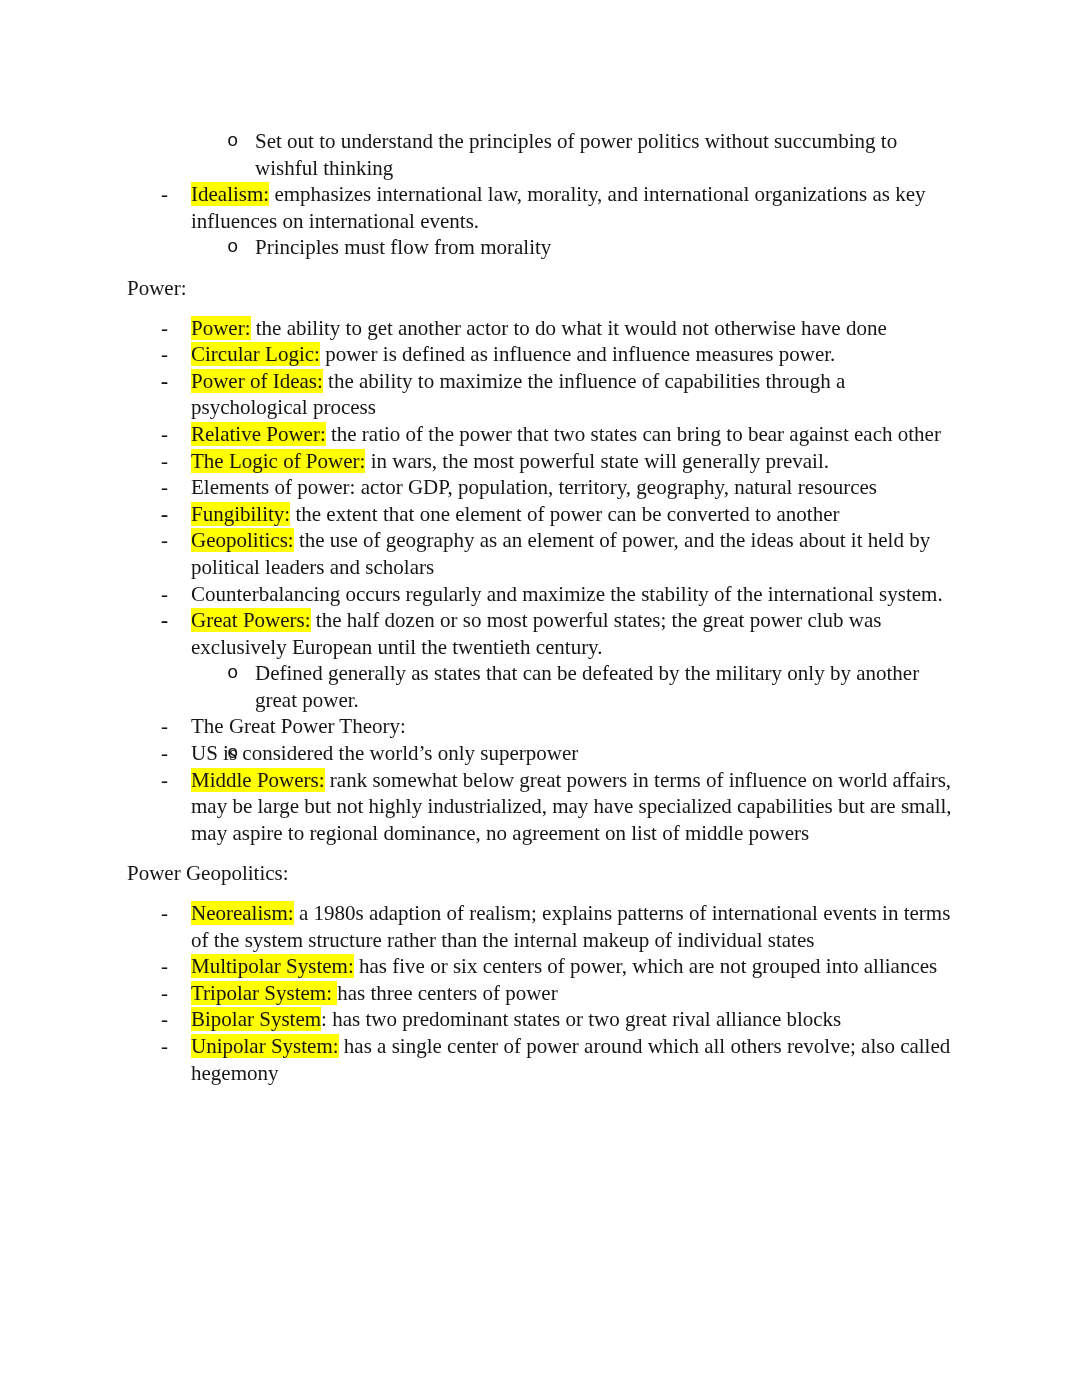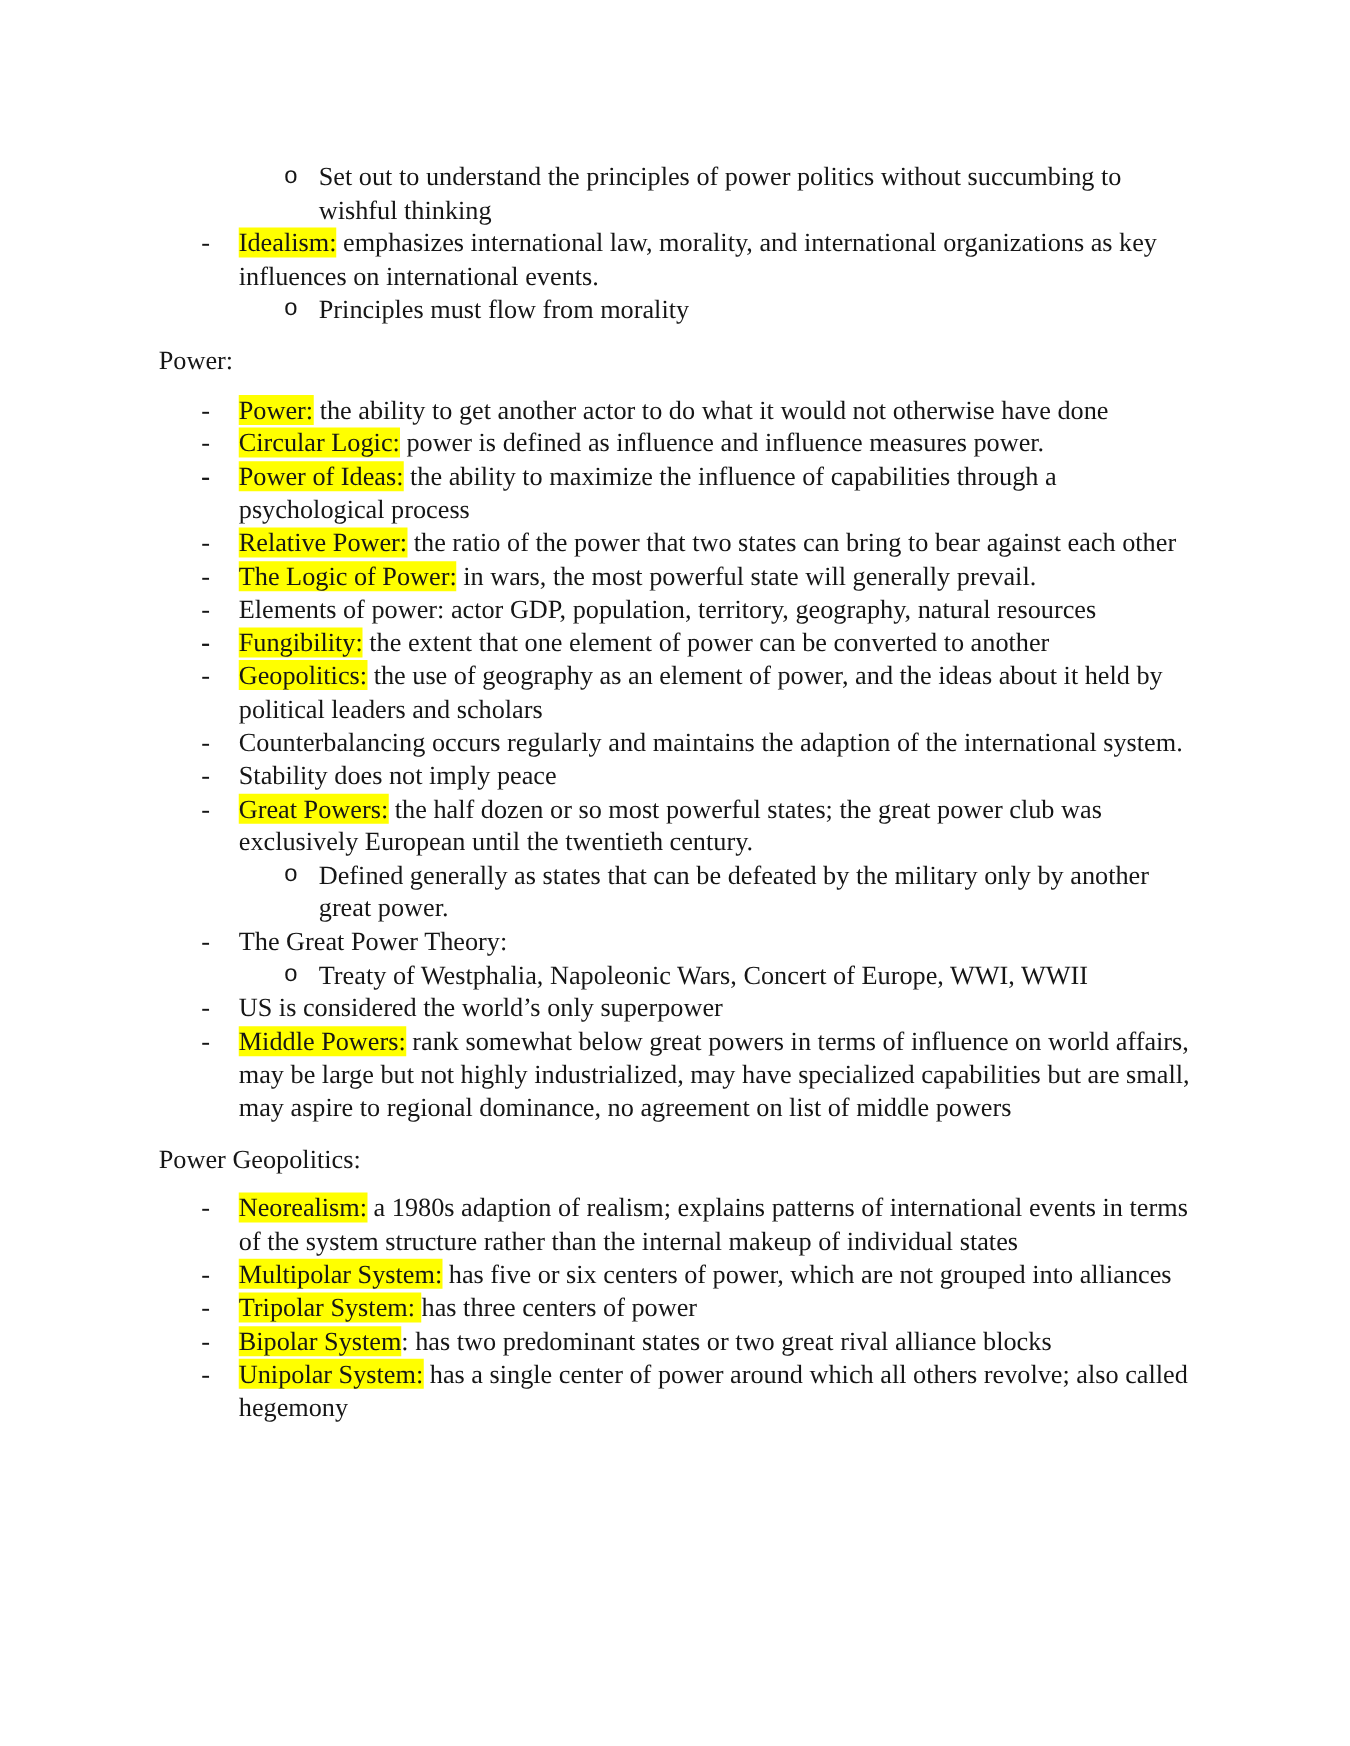--- a/index.html
+++ b/index.html
@@ -50,26 +50,26 @@
       <div class="li lvl1"><span class="marker">-</span><span class="hl">Power:</span><span> the ability to get another actor to do what it would not otherwise have done</span></div>
       <div class="li lvl1"><span class="marker">-</span><span class="hl">Circular Logic:</span><span> power is defined as influence and influence measures power.</span></div>
       <div class="li lvl1"><span class="marker">-</span></div>
       <div class="li lvl1"><span class="marker">-</span><span class="hl">Power of Ideas:</span><span> the ability to maximize the influence of capabilities through a psychological process</span></div>
       <div class="li lvl1"><span class="marker">-</span><span class="hl">Relative Power:</span><span> the ratio of the power that two states can bring to bear against each other</span></div>
       <div class="li lvl1"><span class="marker">-</span><span class="hl">The Logic of Power:</span><span> in wars, the most powerful state will generally prevail.</span></div>
       <div class="li lvl1"><span class="marker">-</span><span>Elements of power: actor GDP, population, territory, geography, natural resources</span></div>
       <div class="li lvl1"><span class="marker">-</span></div>
       <div class="li lvl1"><span class="marker">-</span><span class="hl">Fungibility:</span><span> the extent that one element of power can be converted to another</span></div>
       <div class="li lvl1"><span class="marker">-</span><span class="hl">Geopolitics:</span><span> the use of geography as an element of power, and the ideas about it held by political leaders and scholars</span></div>
-      <div class="li lvl1"><span class="marker">-</span><span>Counterbalancing occurs regularly and maintains the adaption of the international system.</span></div>
-      <div class="li lvl1"><span class="marker">-</span><span>Stability does not imply peace</span></div>
+      <div class="li lvl1"><span class="marker">-</span><span>Counterbalancing occurs regularly and maximize the stability of the international system.</span></div>
+      <div class="li lvl1"><span class="marker">-</span></div>
       <div class="li lvl1"><span class="marker">-</span><span class="hl">Great Powers:</span><span> the half dozen or so most powerful states; the great power club was exclusively European until the twentieth century.</span></div>
       <div class="li lvl2"><span class="marker">o</span><span>Defined generally as states that can be defeated by the military only by another great power.</span></div>
       <div class="li lvl1"><span class="marker">-</span><span>The Great Power Theory:</span></div>
-      <div class="li lvl2"><span class="marker">o</span><span>Treaty of Westphalia, Napoleonic Wars, Concert of Europe, WWI, WWII</span></div>
+      <div class="li lvl2"><span class="marker">o</span></div>
       <div class="li lvl1"><span class="marker">-</span><span>US is considered the world’s only superpower</span></div>
       <div class="li lvl1"><span class="marker">-</span><span class="hl">Middle Powers:</span><span> rank somewhat below great powers in terms of influence on world affairs, may be large but not highly industrialized, may have specialized capabilities but are small, may aspire to regional dominance, no agreement on list of middle powers</span></div>
       <p class="heading"><span>Power Geopolitics:</span></p>
       <div class="li lvl1"><span class="marker">-</span><span class="hl"> Neorealism:</span><span> a 1980s adaption of realism; explains patterns of international events in terms of the system structure rather than the internal makeup of individual states</span></div>
       <div class="li lvl1"><span class="marker">-</span><span class="hl">Multipolar System:</span><span> has five or six centers of power, which are not grouped into alliances</span></div>
       <div class="li lvl1"><span class="marker">-</span><span class="hl">Tripolar System: </span><span>has three centers of power</span></div>
       <div class="li lvl1"><span class="marker">-</span><span class="hl">Bipolar System</span><span>: has two predominant states or two great rival alliance blocks</span></div>
       <div class="li lvl1"><span class="marker">-</span><span class="hl">Unipolar System:</span><span> has a single center of power around which all others revolve; also called hegemony</span></div>
     </div>
 </div>

